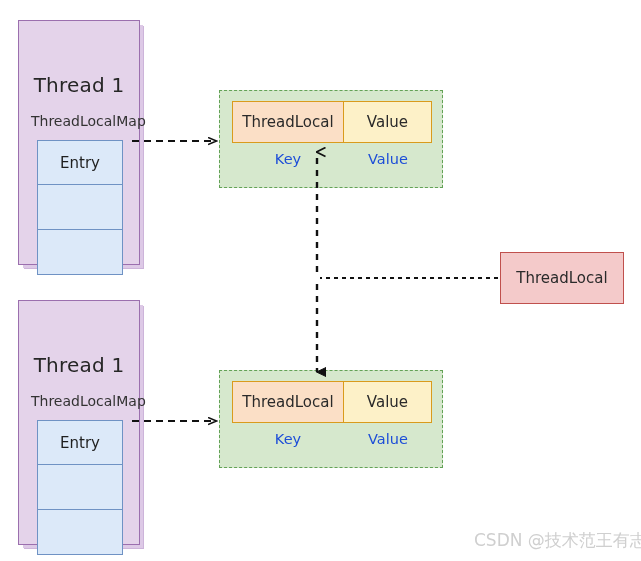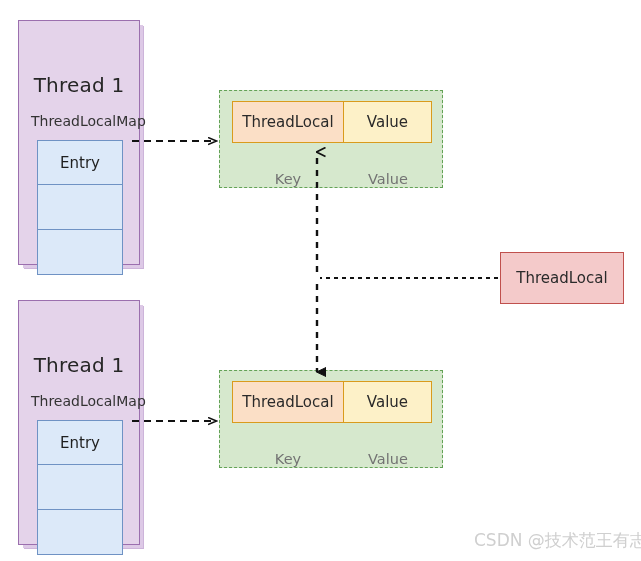--- a/index.html
+++ b/index.html
@@ -100,22 +100,21 @@
     display: flex;
     align-items: center;
     justify-content: center;
     font-size: 15px;
     color: #2a2a2a;
   }
   .kv-caption {
     position: absolute;
     text-align: center;
     font-size: 14.5px;
-    color: #737373;
-    margin-top: 20px;
+    color: #1d4ed8;
   }
 
   
   .tl-object {
     position: absolute;
     box-sizing: border-box;
     background: #f4caca;
     border: 1.6px solid #c0504d;
     display: flex;
     align-items: center;

